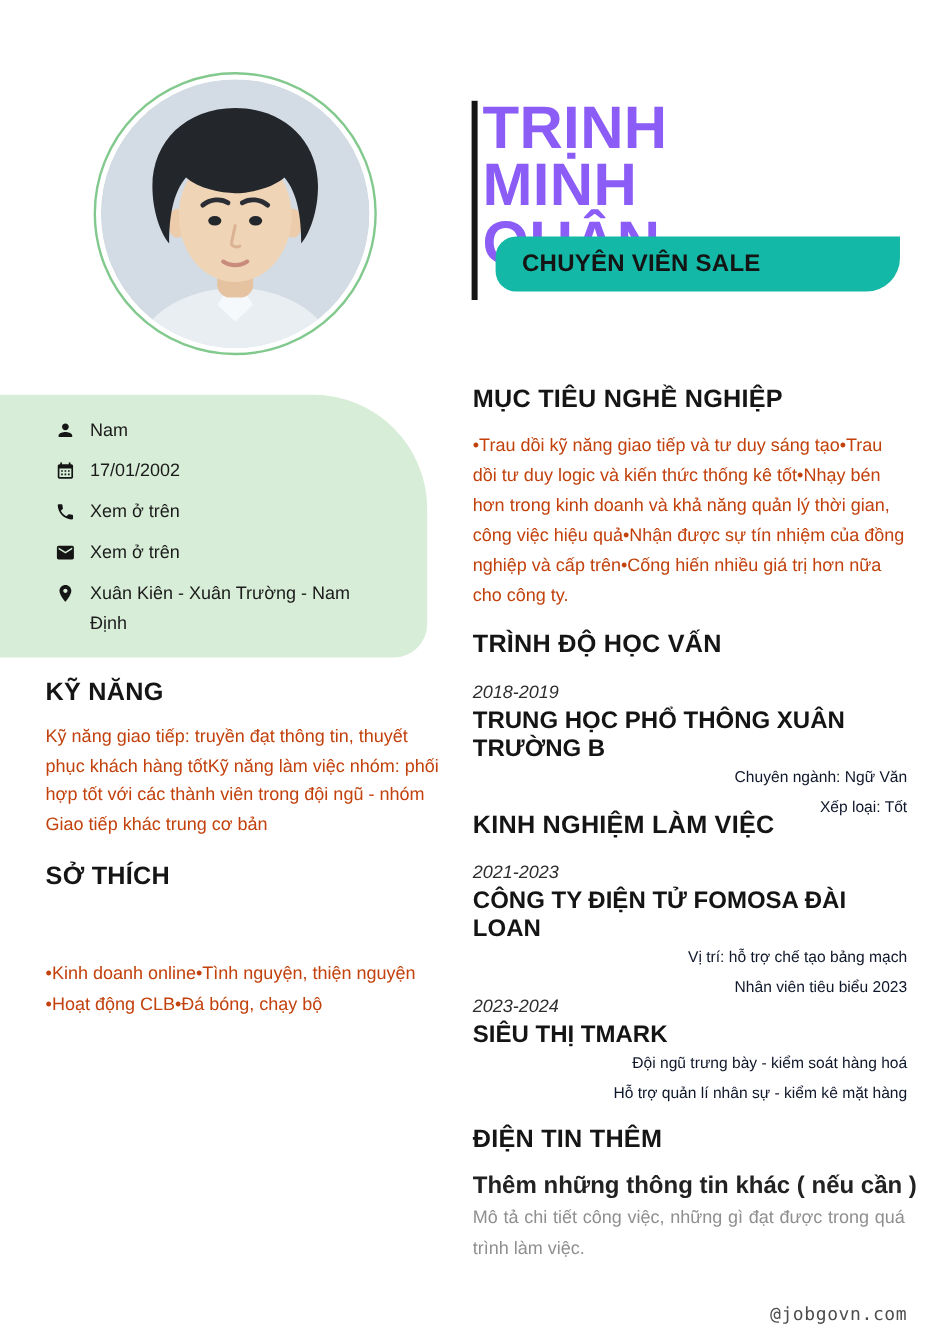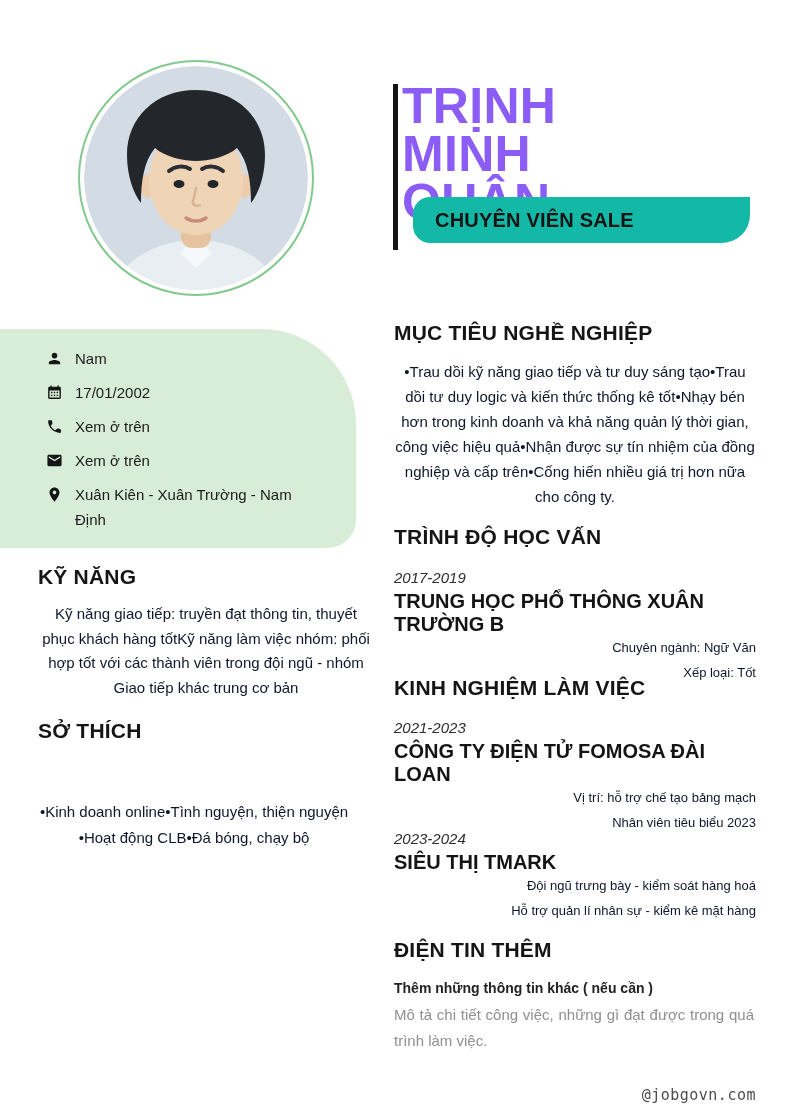--- a/index.html
+++ b/index.html
@@ -34,40 +34,40 @@
     position:absolute;left:0;top:329px;width:356px;height:219px;box-sizing:border-box;
     background:#d7edd7;border-top-right-radius:95px;border-bottom-right-radius:28px;
     padding-top:17px;
   }
   .contact-row{display:flex;align-items:flex-start;margin:0 0 9px 46px;}
   .cicon{width:17px;height:17px;flex:0 0 17px;margin-top:4px;}
   .cicon svg{display:block;width:17px;height:17px;fill:#151515;}
   .ctext{margin-left:12px;font-size:15px;line-height:25px;color:#1b1b1b;max-width:238px;}
   
   .h-sec{position:absolute;font-size:21px;font-weight:bold;color:#151515;letter-spacing:.2px;white-space:nowrap;}
-  .body-txt{position:absolute;font-size:15px;color:#0f172a;text-align:center;}
+  .body-txt{position:absolute;font-size:15px;color:#c2410c;}
   
   .skills-h{left:38px;top:565px;}
   .skills-b{left:38px;top:602px;width:336px;line-height:24.7px;}
   .hobby-h{left:38px;top:719px;}
   .hobby-b{left:38px;top:757px;width:312px;line-height:25.5px;margin-top:42px;}
   
   .obj-h{left:394px;top:321px;}
   .obj-b{left:394px;top:359px;width:362px;line-height:25px;}
   .edu-h{left:394px;top:525px;}
   .exp-h{left:394px;top:676px;}
   .add-h{left:394px;top:938px;}
   .entry{position:absolute;left:394px;width:362px;}
   .edu-entry{top:567px;}
   .exp-entry-1{top:717px;}
   .exp-entry-2{top:828px;}
   .period{font-size:15px;line-height:21px;font-style:italic;color:#2e2e2e;}
   .entry-title{font-size:20px;line-height:23px;font-weight:bold;color:#141414;margin-top:2px;}
   .entry-line{font-size:13px;line-height:24.8px;color:#0f172a;text-align:right;}
-  .add-sub{position:absolute;left:394px;top:977px;font-size:14px;line-height:23px;font-weight:bold;color:#222222;}
+  .add-sub{position:absolute;left:394px;top:977px;font-size:20px;line-height:23px;font-weight:bold;color:#222222;}
   .add-b{left:394px;top:1002px;width:360px;line-height:25.5px;color:#8f8f8f;text-align:justify;}
   
   .watermark{
     position:absolute;right:34px;top:1086px;
     font-family:"DejaVu Sans Mono","Liberation Mono",monospace;
     font-size:15px;color:#4d4d4d;letter-spacing:.5px;margin-left:42px;
   }
 </style>
 </head>
 <body>
@@ -151,21 +151,21 @@
   </div>
 
   <div class="h-sec hobby-h">SỞ THÍCH</div>
   <div class="body-txt hobby-b">•Kinh doanh online•Tình nguyện, thiện nguyện •Hoạt động CLB•Đá bóng, chạy bộ</div>
 
   <div class="h-sec obj-h">MỤC TIÊU NGHỀ NGHIỆP</div>
   <div class="body-txt obj-b">•Trau dồi kỹ năng giao tiếp và tư duy sáng tạo•Trau dồi tư duy logic và kiến thức thống kê tốt•Nhạy bén hơn trong kinh doanh và khả năng quản lý thời gian, công việc hiệu quả•Nhận được sự tín nhiệm của đồng nghiệp và cấp trên•Cống hiến nhiều giá trị hơn nữa cho công ty.</div>
 
   <div class="h-sec edu-h">TRÌNH ĐỘ HỌC VẤN</div>
   <div class="entry edu-entry">
-    <div class="period">2017-2019</div>
+    <div class="period">2018-2019</div>
     <div class="entry-title">TRUNG HỌC PHỔ THÔNG XUÂN TRƯỜNG B</div>
     <div class="entry-line">Chuyên ngành: Ngữ Văn</div>
     <div class="entry-line">Xếp loại: Tốt</div>
   </div>
 
   <div class="h-sec exp-h">KINH NGHIỆM LÀM VIỆC</div>
   <div class="entry exp-entry-1">
     <div class="period">2021-2023</div>
     <div class="entry-title">CÔNG TY ĐIỆN TỬ FOMOSA ĐÀI LOAN</div>
     <div class="entry-line">Vị trí: hỗ trợ chế tạo bảng mạch</div>

